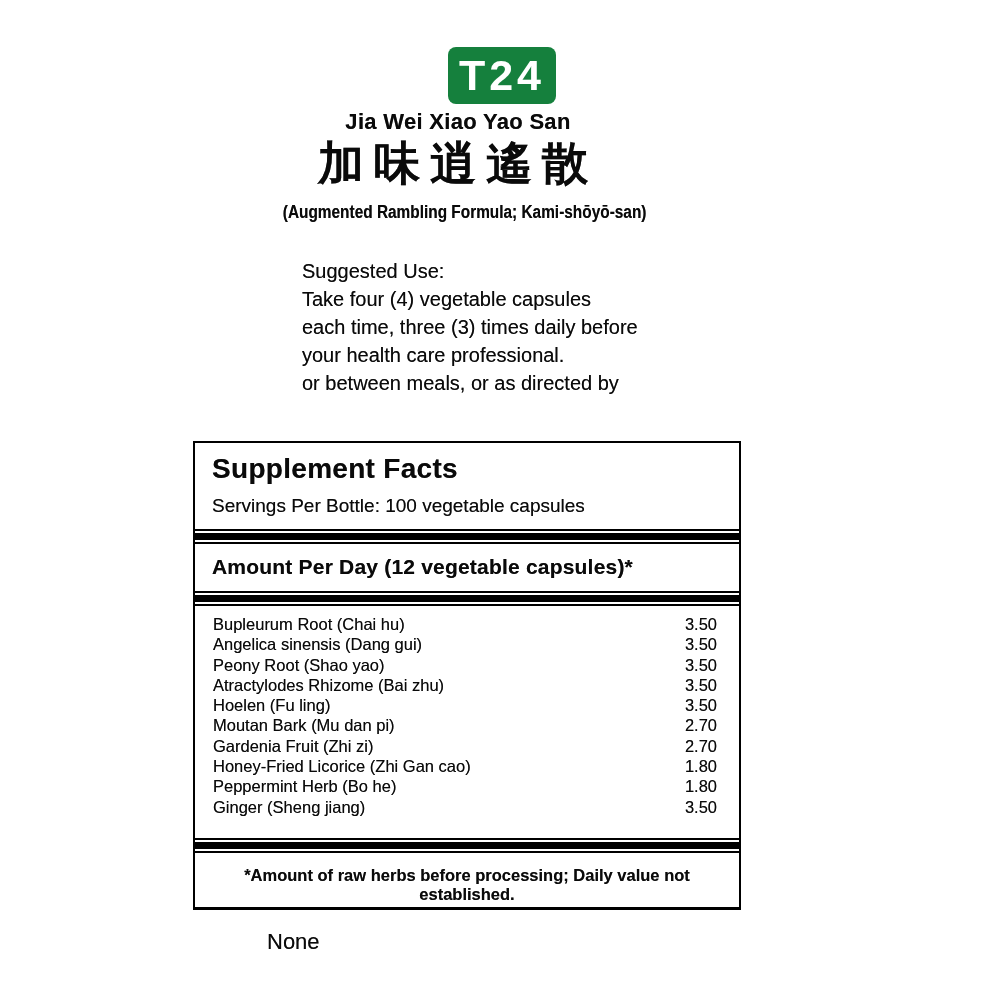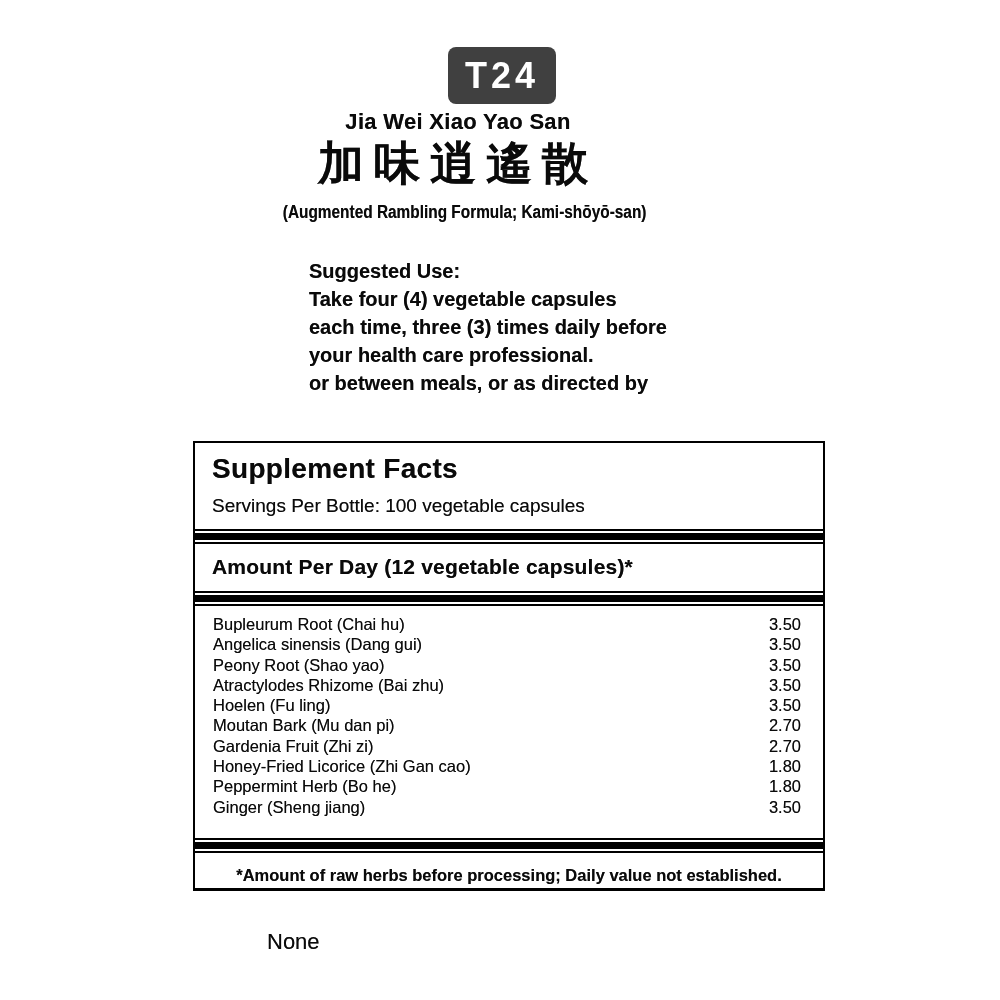--- a/index.html
+++ b/index.html
@@ -9,39 +9,39 @@
     color:#0a0a0a;
     position:relative;
     text-shadow:0 0.2px 0.35px rgba(0,0,0,0.55); 
   }
   .abs { position:absolute; }
   .centered { left:0; width:916px; text-align:center; }
 
   
   .code-badge {
     left:448px; top:47px; width:108px; height:57px;
-    background:#404040; color:#fff; border-radius:8px;
+    background:#15803d; color:#fff; border-radius:8px;
     display:flex; align-items:center; justify-content:center;
-    font-size:36px; font-weight:bold; letter-spacing:4px;
+    font-size:43px; font-weight:bold; letter-spacing:4px;
     text-shadow:none;
   }
   .pinyin-name { top:109px; font-size:22px; font-weight:bold; letter-spacing:0.3px; }
   .chinese-name {
     top:133px; font-size:46px; font-weight:bold; letter-spacing:10px;
     font-family:"DejaVu Serif", serif;
   }
   .alt-name { top:202px; font-size:17.5px; font-weight:bold;padding-left:13px; }
   .alt-name .squeeze { display:inline-block; transform:scaleX(0.88); transform-origin:center; }
 
   
-  .suggested-use { left:309px; top:257px; font-size:20px; font-weight:bold; line-height:28px; width:440px; }
+  .suggested-use { left:302px; top:257px; font-size:20px; font-weight:normal; line-height:28px; width:440px; }
 
   
   .facts-box {
-    left:193px; top:441px; width:632px;
+    left:193px; top:441px; width:548px;
     border:2px solid #000; border-bottom-width:3px; background:#fff;
   }
   .sf-head { padding:10px 16px 12px 17px; }
   .sf-title { font-size:28px; font-weight:bold; line-height:32px; letter-spacing:0.3px; }
   .sf-line { font-size:19px; line-height:22px; margin-top:10px; }
   .thick-bar {
     height:15px; background:#000; background-clip:content-box;
     padding:2px 0; border-top:2px solid #000; border-bottom:2px solid #000;
   }
   .sf-amount-head { padding:11px 20px 12px 17px; font-size:21px; font-weight:bold; line-height:24px; letter-spacing:0.2px; }

